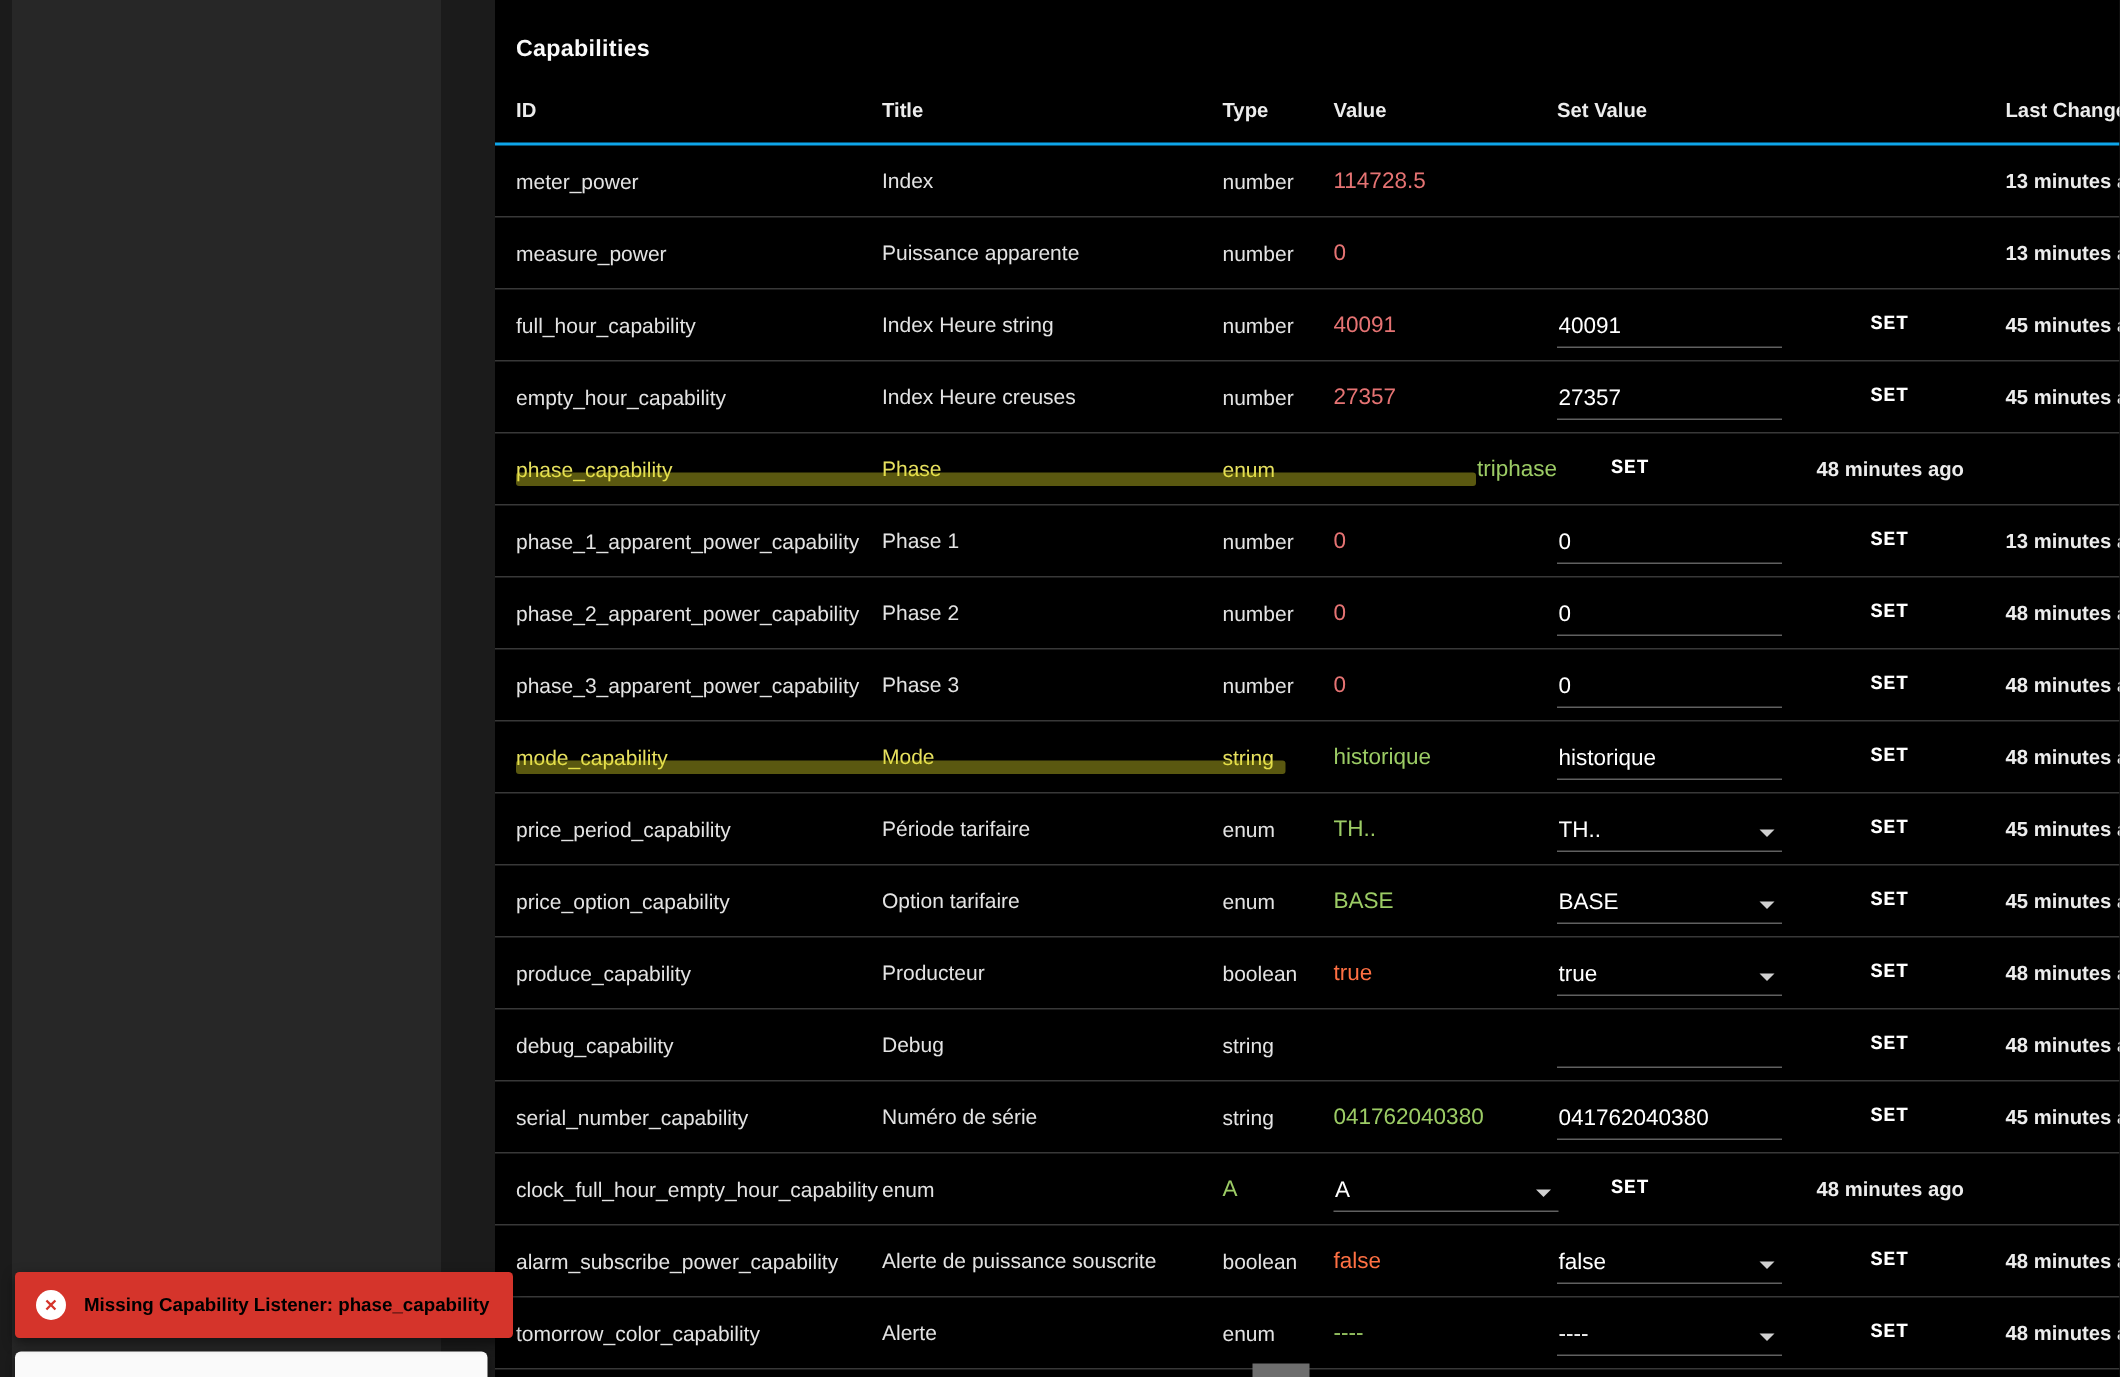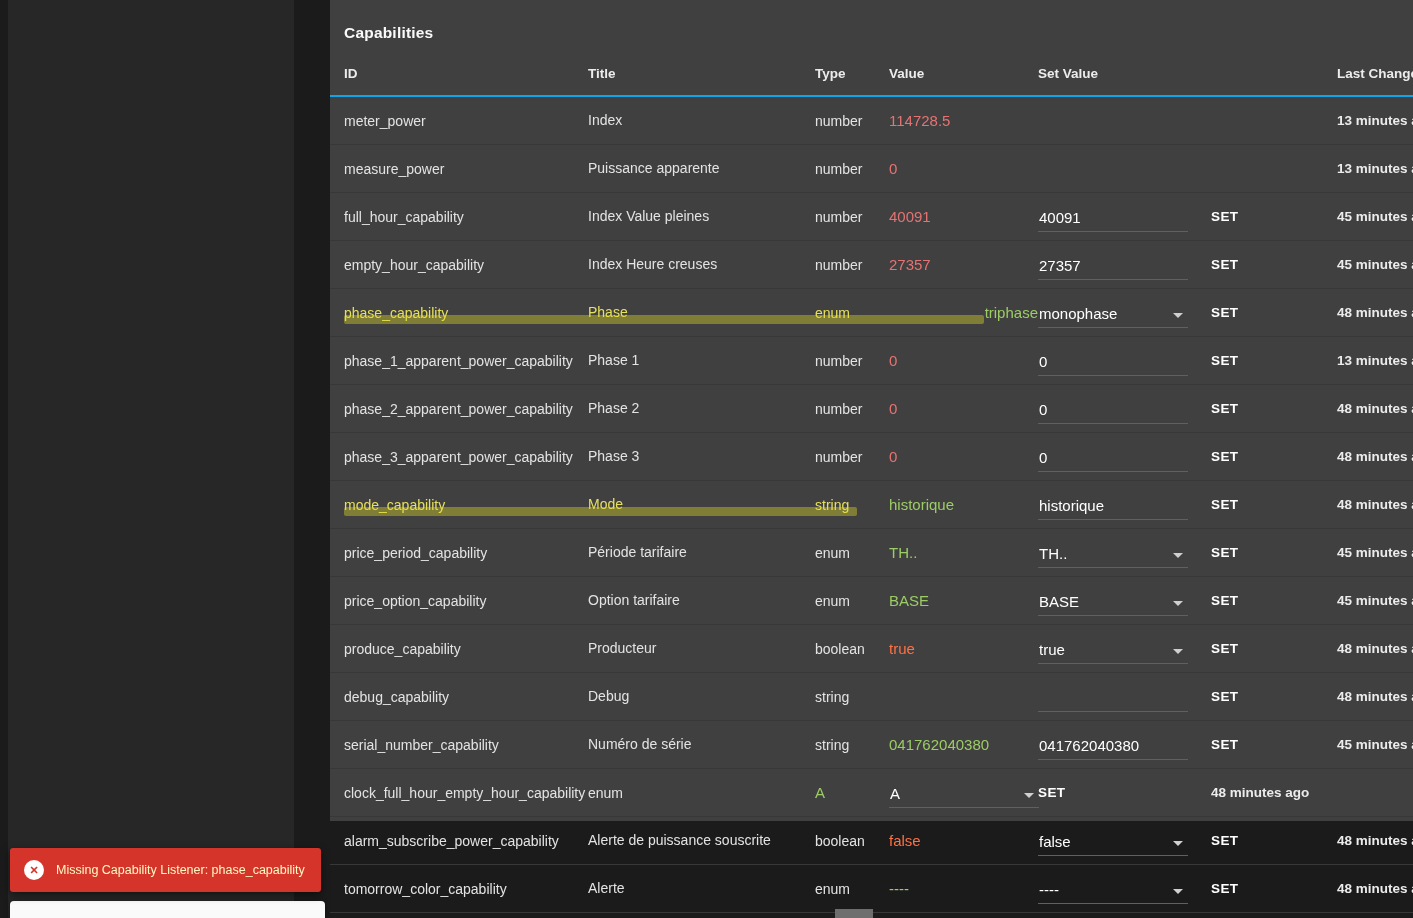--- a/index.html
+++ b/index.html
@@ -1,20 +1,20 @@
 <!DOCTYPE html>
 <html><head>
 <meta charset="utf-8">
 <style>
   * { margin:0; padding:0; box-sizing:border-box; }
   html,body { width:1413px; height:918px; overflow:hidden; background:#1b1b1b;
               font-family:"Liberation Sans", sans-serif; position:relative; }
 
   .sidebar { position:absolute; left:8px; top:0; width:286px; height:918px; background:#272727; }
-  .main    { position:absolute; left:330px; top:0; width:1083px; height:821px; background:#404040; }
+  .main    { position:absolute; left:330px; top:0; width:1083px; height:918px; background:#000000; }
 
   .section-title { position:absolute; top:24px; left:14px; font-size:15.5px; font-weight:700;
                    color:#fafafa; letter-spacing:.2px; }
 
   .thead, .row { display:grid; grid-template-columns:244px 227px 74px 149px 173px 126px 1fr;
                  align-items:center; padding-left:14px; }
 
   .thead { position:absolute; top:52px; left:0; width:100%; height:45px;
            border-bottom:2px solid #0ea5e9; color:#ececec; font-size:13.5px; font-weight:700; }
   .hcell { white-space:nowrap; }
@@ -29,39 +29,39 @@
   .c-value { font-family:Liberation Sans, sans-serif; font-size:15px; white-space:nowrap; }
 
   .control { position:relative; width:150px; height:30px; border-bottom:1px solid #606060;
              display:flex; align-items:flex-end; padding:0 18px 5px 1px;
              font-size:15px; color:#ffffff; cursor:pointer; }
   .ctext   { white-space:nowrap; overflow:hidden; }
   .caret   { position:absolute; right:5px; bottom:9px; width:0; height:0;
              border-left:5px solid transparent; border-right:5px solid transparent;
              border-top:5px solid #d0d0d0; }
 
-  .set-btn { background:none; border:none; color:#ffffff; font-family:Liberation Sans, sans-serif;
+  .set-btn { background:none; border:none; color:#ffffff; font-family:Liberation Mono, monospace;
              font-size:13.5px; font-weight:700; letter-spacing:.4px; cursor:pointer;
-             padding:8px 8px 8px 0; }
+             padding:8px 8px 8px 0;margin-left:36px; }
 
   .c-last { font-weight:700; font-size:13.5px; color:#ececec; white-space:nowrap; }
 
   .highlighted .c-id, .highlighted .c-title, .highlighted .c-type { color:#e6e05e; }
   .hl { position:absolute; left:14px; top:26px; height:9px; border-radius:2px;
         background:rgba(226,220,40,.4); pointer-events:none; }
   .hl-to-value .hl { width:640px; }
   .hl-to-type  .hl { width:513px; }
 
   .toast { position:absolute; left:10px; top:848px; height:44px; z-index:20;
            background:#d5342b; border-radius:3px; display:flex; align-items:center;
            padding:0 16px 0 14px; gap:12px; box-shadow:0 3px 8px rgba(0,0,0,.5); }
   .toast-icon { width:20px; height:20px; border-radius:50%; background:#ffffff;
                 color:#d5342b; font-size:11px; font-weight:700; display:flex;
                 align-items:center; justify-content:center; flex:0 0 auto; }
-  .toast-text { color:#fef9c3; font-size:12.5px; font-weight:400; white-space:nowrap; }
+  .toast-text { color:#000000; font-size:12.5px; font-weight:700; white-space:nowrap; }
 
   .peek { position:absolute; left:10px; top:901px; width:315px; height:30px; z-index:19;
           background:#fafafa; border-radius:4px 4px 0 0; box-shadow:0 2px 6px rgba(0,0,0,.4); }
 
   .scroll-thumb { position:absolute; left:835px; top:909px; width:38px; height:9px;
                   background:#6e6e6e; z-index:15; }
 </style>
 </head>
 <body>
 
@@ -104,21 +104,21 @@
       
     </div>
     <div class="cell c-setbtn">
       
     </div>
     <div class="cell c-last">13 minutes ago</div>
 
   </div>
       <div class="row">
     <div class="cell c-id">full_hour_capability</div>
-    <div class="cell c-title">Index Value pleines</div>
+    <div class="cell c-title">Index Heure string</div>
     <div class="cell c-type">number</div>
     <div class="cell c-value" style="color: rgb(229, 115, 115);">40091</div>
     <div class="cell c-setval">
       <div class="control">
         <span class="ctext">40091</span>
 
       </div>
     </div>
     <div class="cell c-setbtn">
       <button class="set-btn">SET</button>
@@ -141,26 +141,20 @@
       <button class="set-btn">SET</button>
     </div>
     <div class="cell c-last">45 minutes ago</div>
 
   </div>
       <div class="row highlighted hl-to-value">
     <div class="cell c-id">phase_capability</div>
     <div class="cell c-title">Phase</div>
     <div class="cell c-type">enum</div>
     <div class="cell c-value" style="color: rgb(156, 204, 101); text-align: right;">triphase</div>
-    <div class="cell c-setval">
-      <div class="control">
-        <span class="ctext">monophase</span>
-        <span class="caret"></span>
-      </div>
-    </div>
     <div class="cell c-setbtn">
       <button class="set-btn">SET</button>
     </div>
     <div class="cell c-last">48 minutes ago</div>
     <div class="hl"></div>
   </div>
       <div class="row">
     <div class="cell c-id">phase_1_apparent_power_capability</div>
     <div class="cell c-title">Phase 1</div>
     <div class="cell c-type">number</div>

